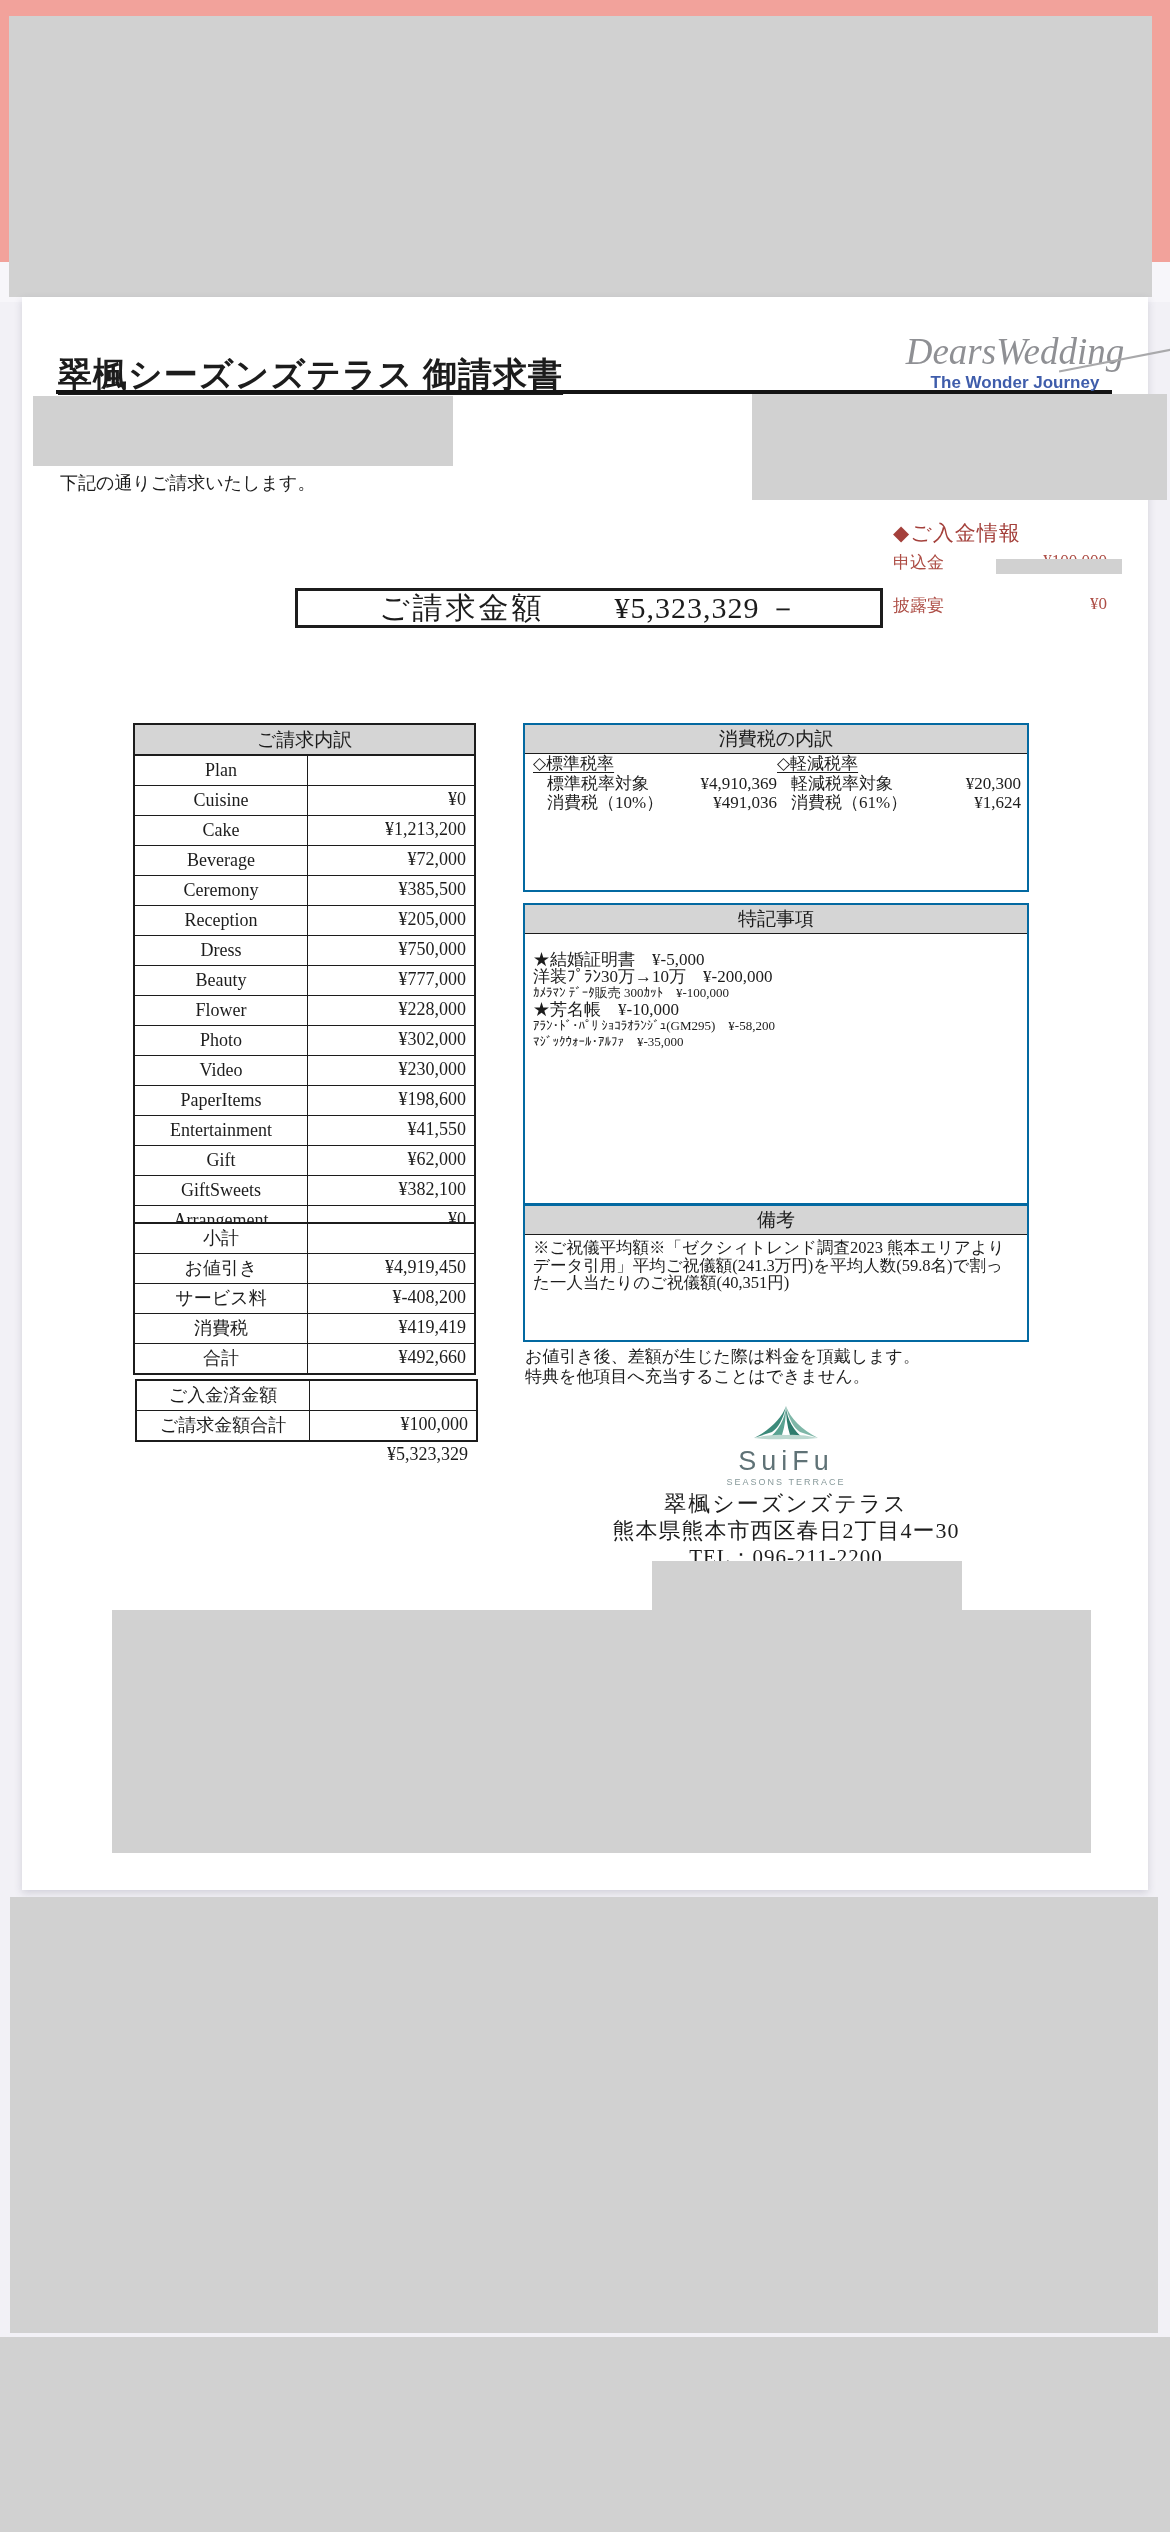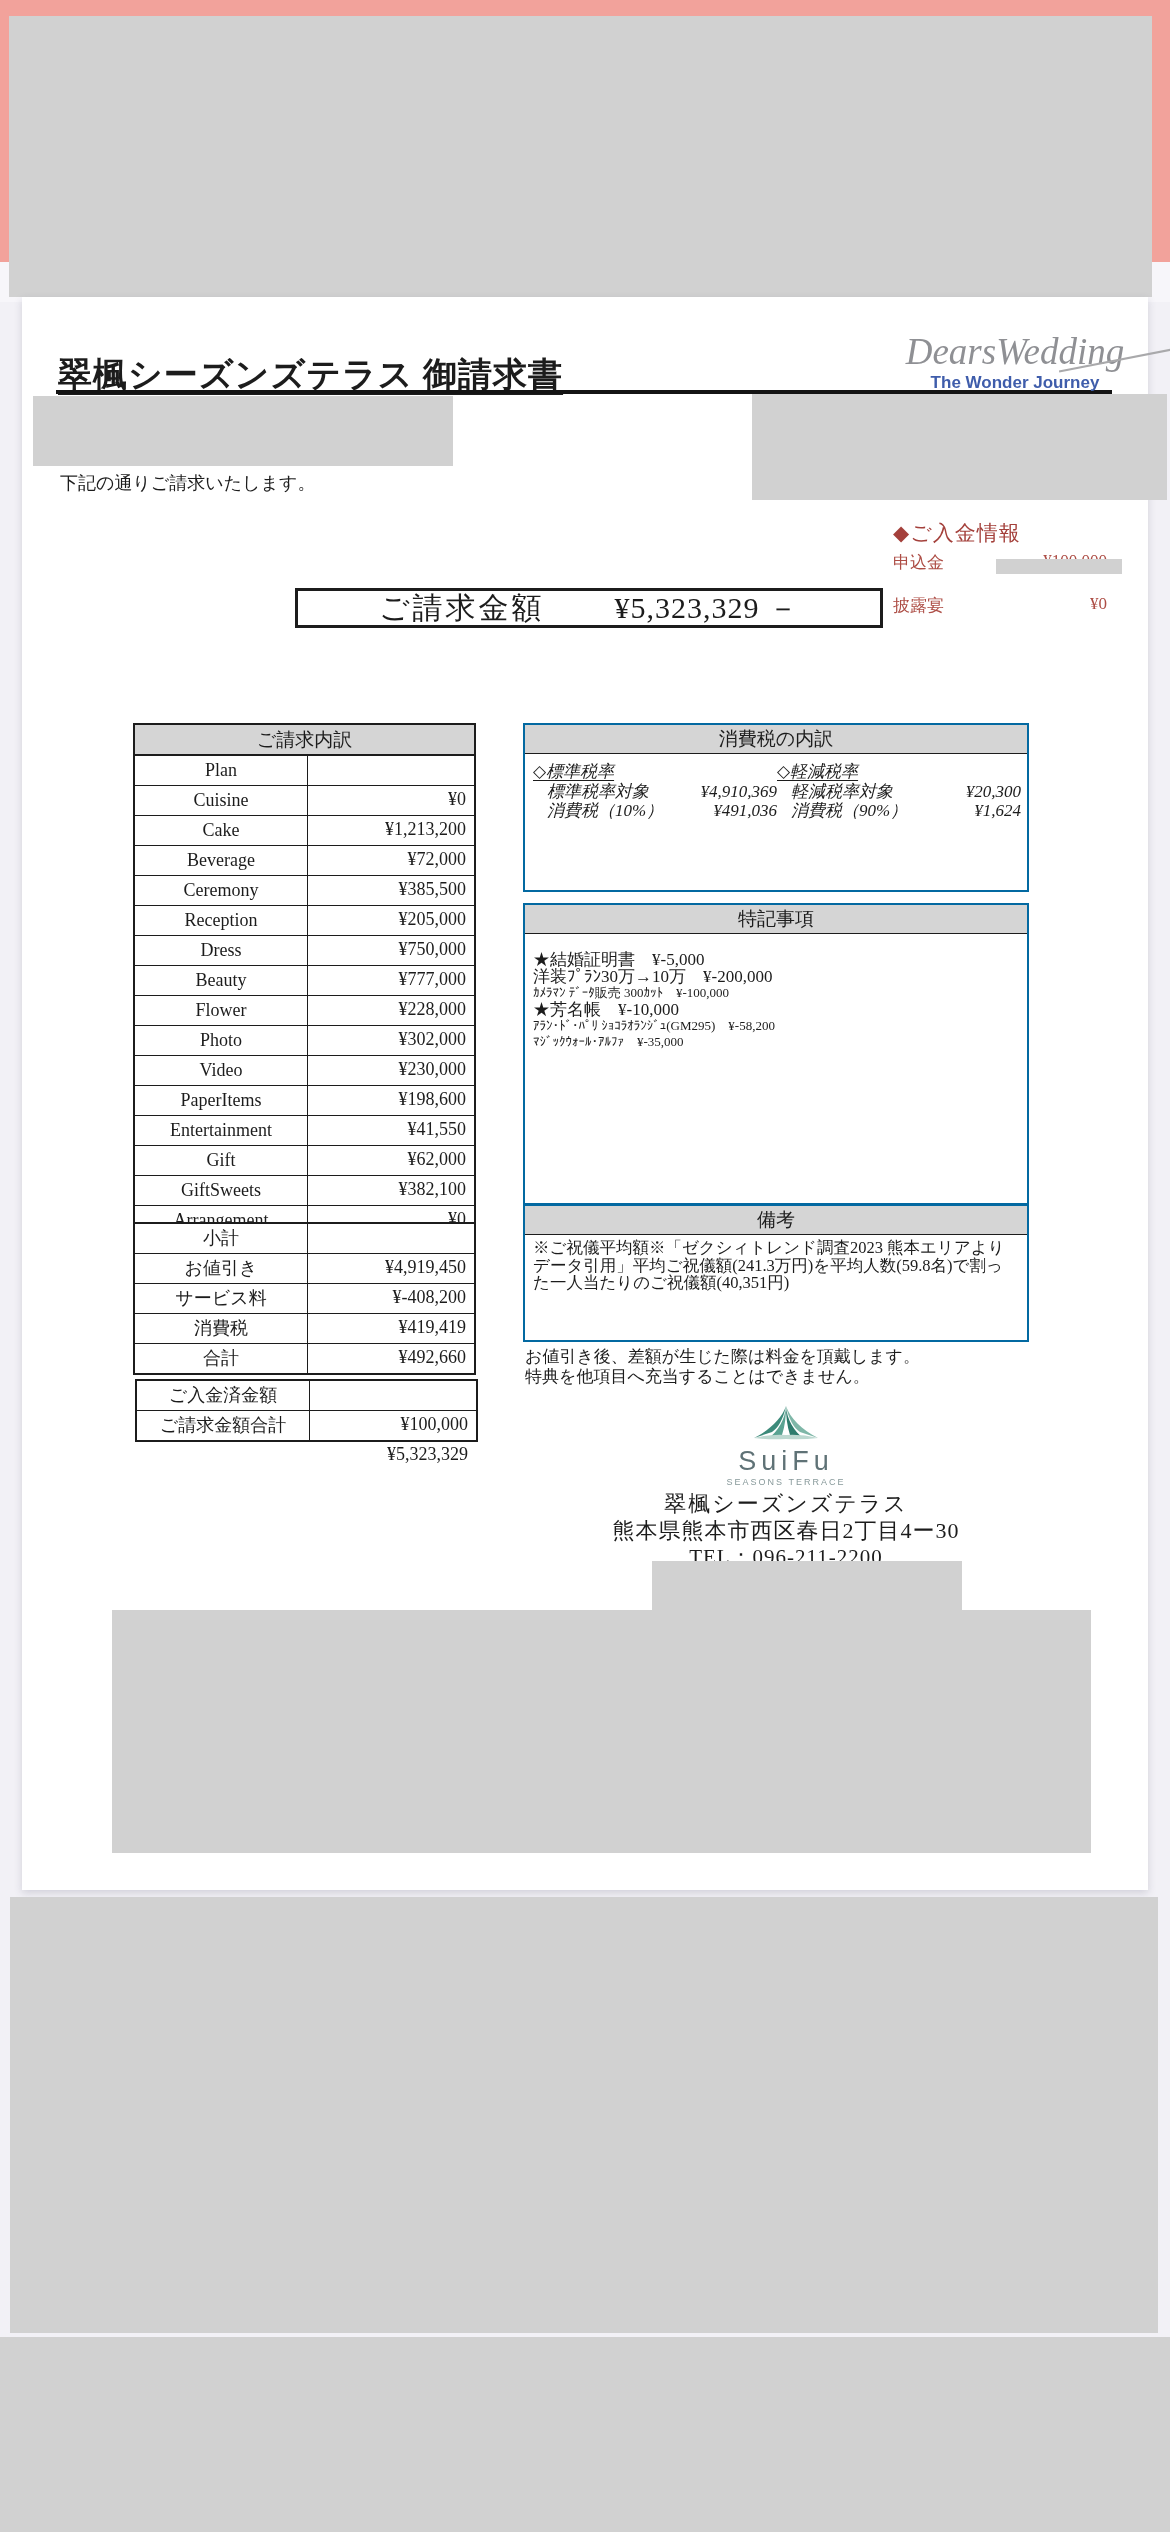--- a/index.html
+++ b/index.html
@@ -50,21 +50,21 @@
   .tbl .td-l{width:172px;border-right:1px solid #1c1c1c;text-align:center;font-size:18px;}
   .tbl .td-v{flex:1;text-align:right;padding-right:8px;font-size:18px;}
   .t-breakdown{left:133px;top:723px;width:343px;}
   .t-subtotal{left:133px;top:1222px;width:343px;}
   .t-paysum{left:135px;top:1379px;width:343px;}
   
   .rbox{border:2px solid #0369a1;box-sizing:border-box;background:#fff;}
   .rbox .rhd{background:#d5d5d5;border-bottom:1px solid #1c1c1c;text-align:center;
              font-size:19px;height:28px;line-height:28px;}
   .tax{left:523px;top:723px;width:506px;height:169px;}
-  .tax-body{display:flex;padding:8px 6px 0 8px;font-style:italic;}
+  .tax-body{display:flex;padding:0 6px 0 8px;}
   .tax-col{width:50%;font-size:17px;line-height:19px;}
   .tax-col .ghd{text-decoration:underline;text-underline-offset:3px;margin-bottom:1px;}
   .tax-row{display:flex;justify-content:space-between;padding-left:14px;}
   .tax-row .v{text-align:right;}
   .notes{left:523px;top:903px;width:506px;height:302px;}
   .notes-body{padding:17px 8px 0 8px;}
   .nline{font-size:17px;line-height:17px;}
   .nline.s{font-size:13px;line-height:16px;}
   .remarks{left:523px;top:1204px;width:506px;height:138px;}
   .remarks-body{padding:4px 8px 0 8px;font-size:16.5px;line-height:17.5px;}
@@ -242,21 +242,21 @@
           <span class="v">¥491,036</span>
         </div>
     </div>
     <div class="tax-col">
       <div class="ghd">◇軽減税率</div>
       <div class="tax-row">
           <span>軽減税率対象</span>
           <span class="v">¥20,300</span>
         </div>
       <div class="tax-row">
-          <span>消費税（90%）</span>
+          <span>消費税（61%）</span>
           <span class="v">¥1,624</span>
         </div>
     </div>
   </div>
 </div>
 
 <div class="abs rbox notes">
   <div class="rhd">特記事項</div>
   <div class="notes-body">
     <div class="nline">★結婚証明書　¥-5,000</div>

